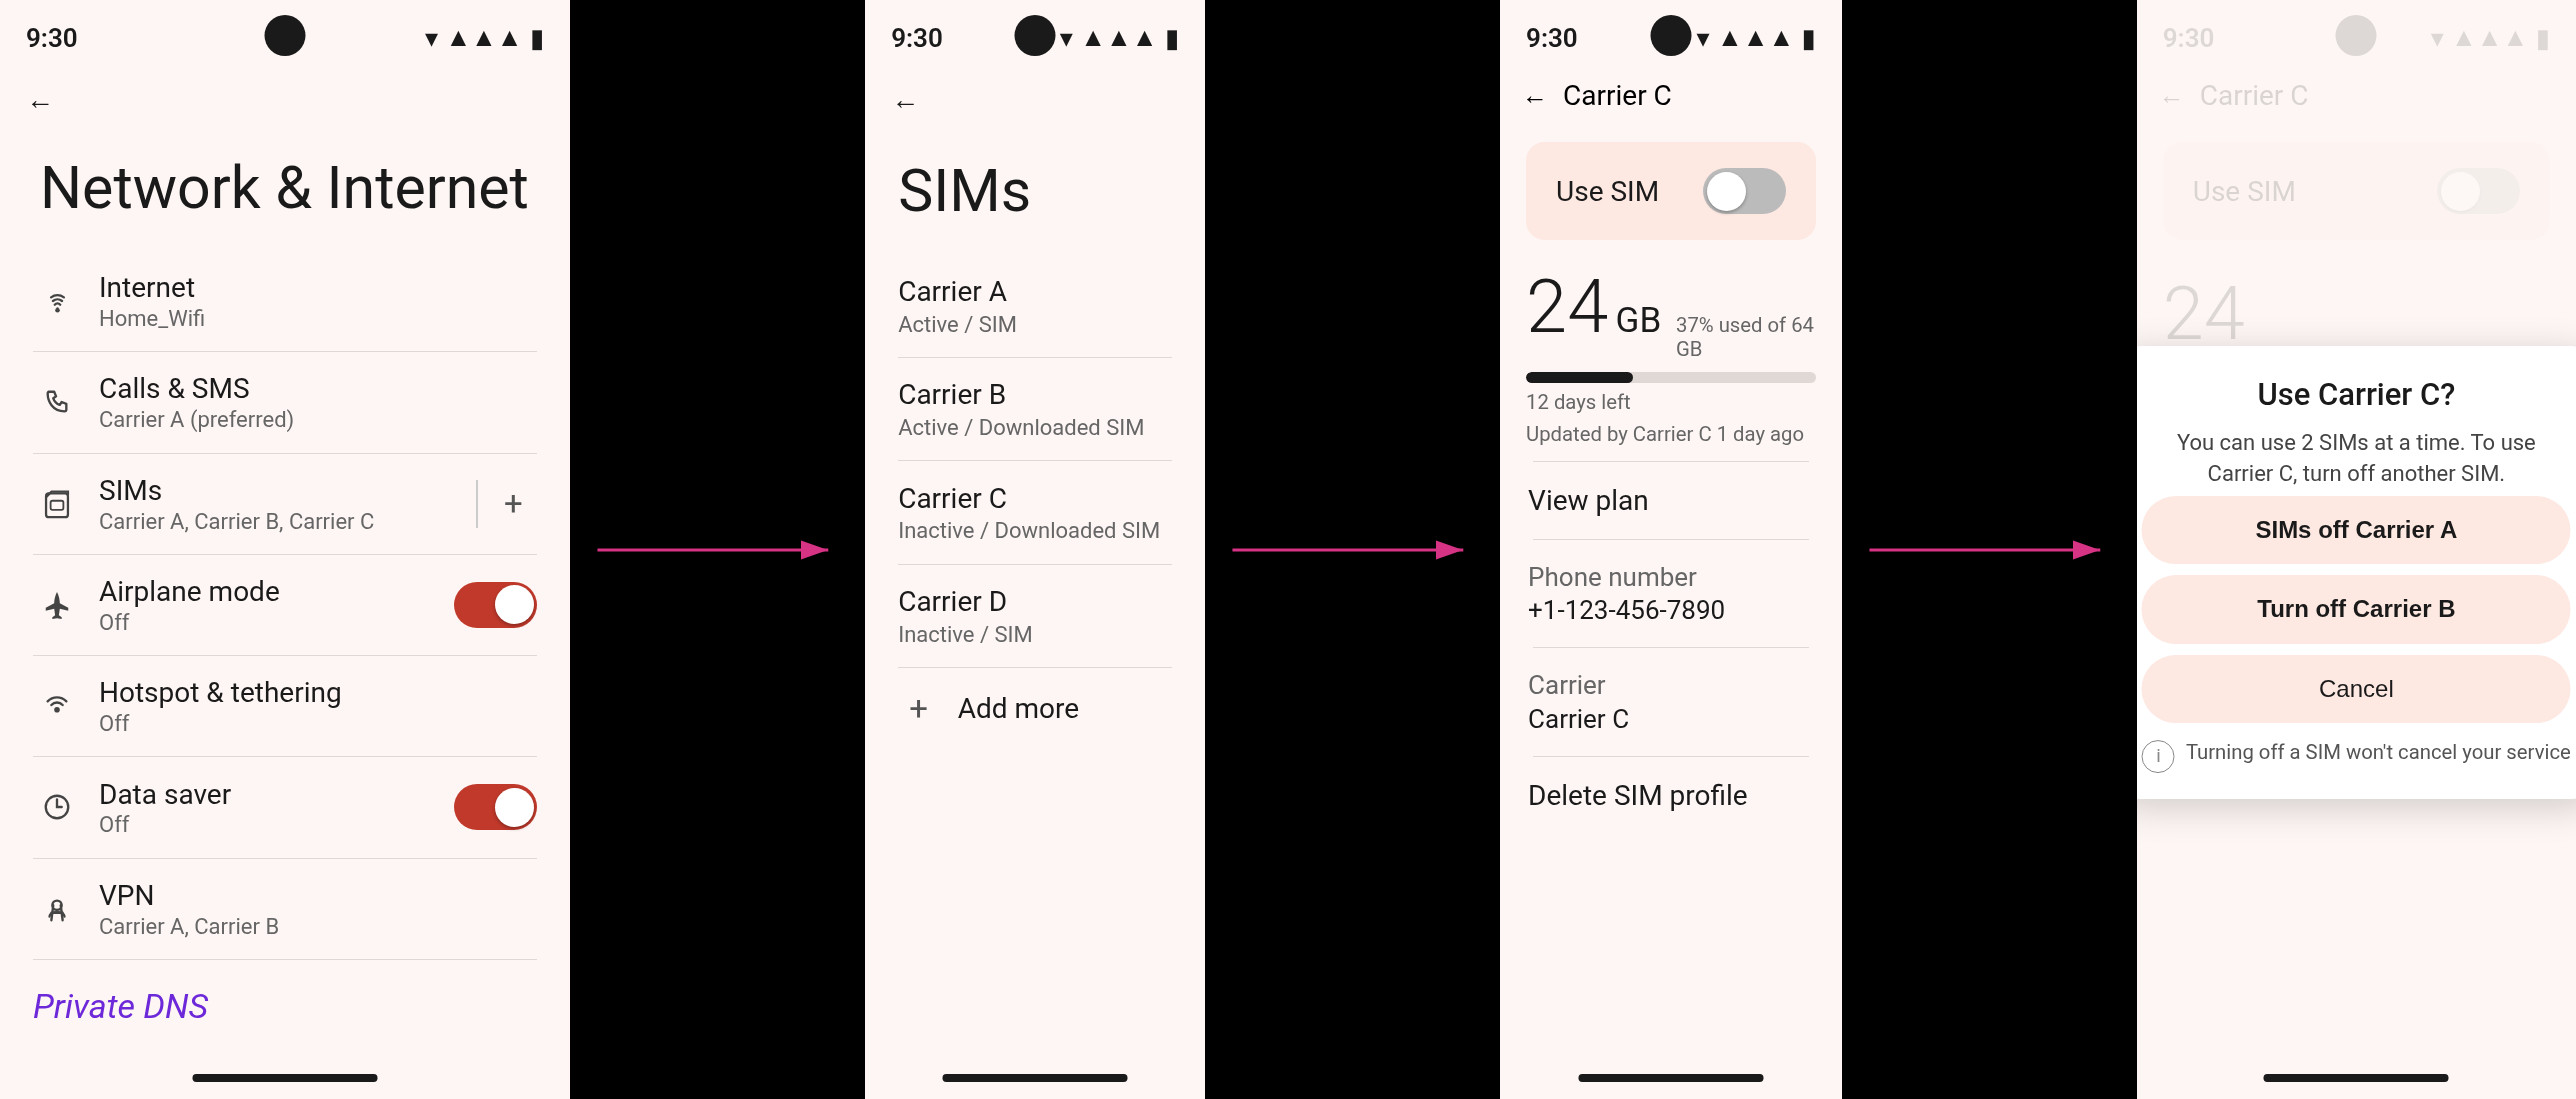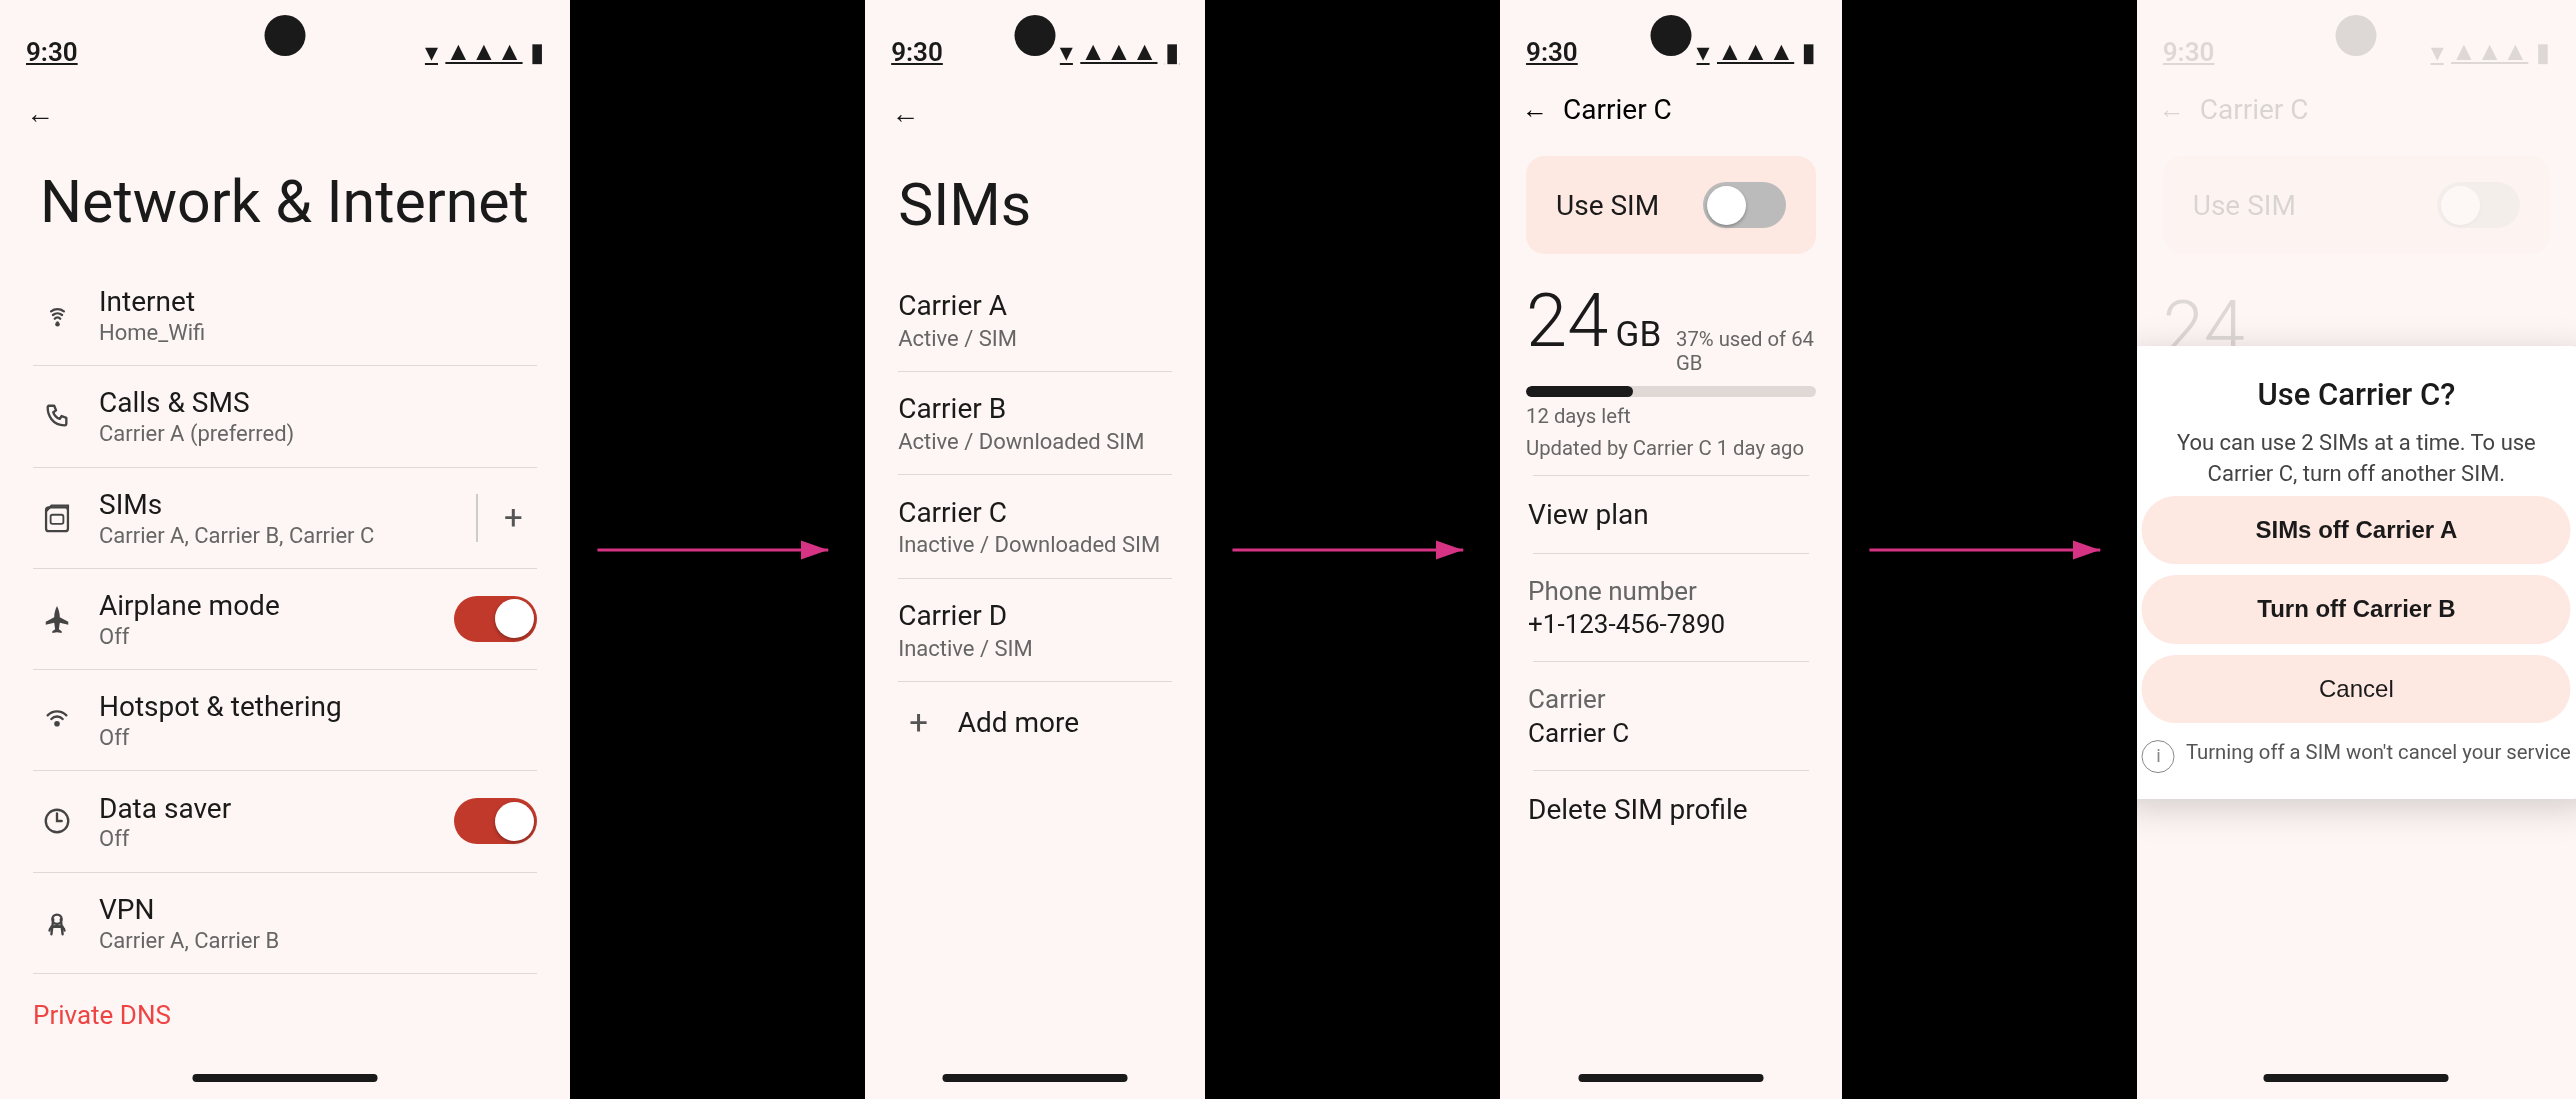--- a/index.html
+++ b/index.html
@@ -34,25 +34,24 @@
       display: flex;
       align-items: center;
       justify-content: center;
     }
 
     
     .status-bar {
       display: flex;
       justify-content: space-between;
       align-items: center;
-      padding: 36px 26px 11px;
+      padding: 22px 26px 11px;
       font-size: 26px;
       font-weight: 500;
       color: #1a1a1a;
-      text-decoration: underline;
     }
 
     .status-bar .time { font-size: 26px; font-weight: 600; }
     .status-bar .icons { display: flex; align-items: center; gap: 7.4px; }
 
     
     .camera-notch {
       width: 41px;
       height: 41px;
       background: #1a1a1a;
@@ -438,21 +437,21 @@
         </svg>
     </div>
     <div class="menu-text">
       <div class="menu-label">VPN</div>
       <div class="menu-sub">Carrier A, Carrier B</div>
     </div>
   </div>
 
   <div class="h-divider"></div>
 
-  <div style="padding: 26px 33px; font-size: 26px; color: #ef4444;">
+  <div style="padding: 26px 33px; font-size: 34px; color: #6d28d9; font-style: italic;">
     <span>Private DNS</span>
   </div>
 
   <div class="bottom-bar"></div>
 </div>
 
 <div class="gap">
   <svg width="277" height="74" viewBox="0 0 300 80">
     <defs>
       <marker id="arrowhead1" markerWidth="10" markerHeight="7" refX="10" refY="3.5" orient="auto">

